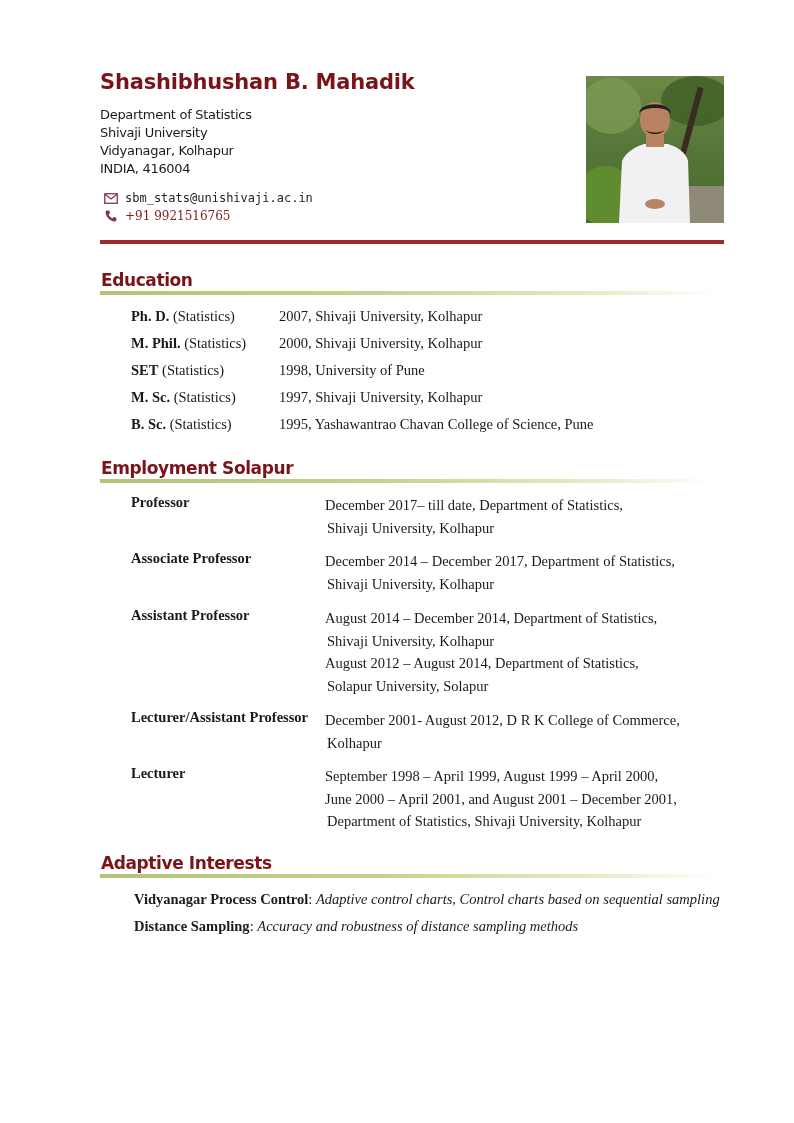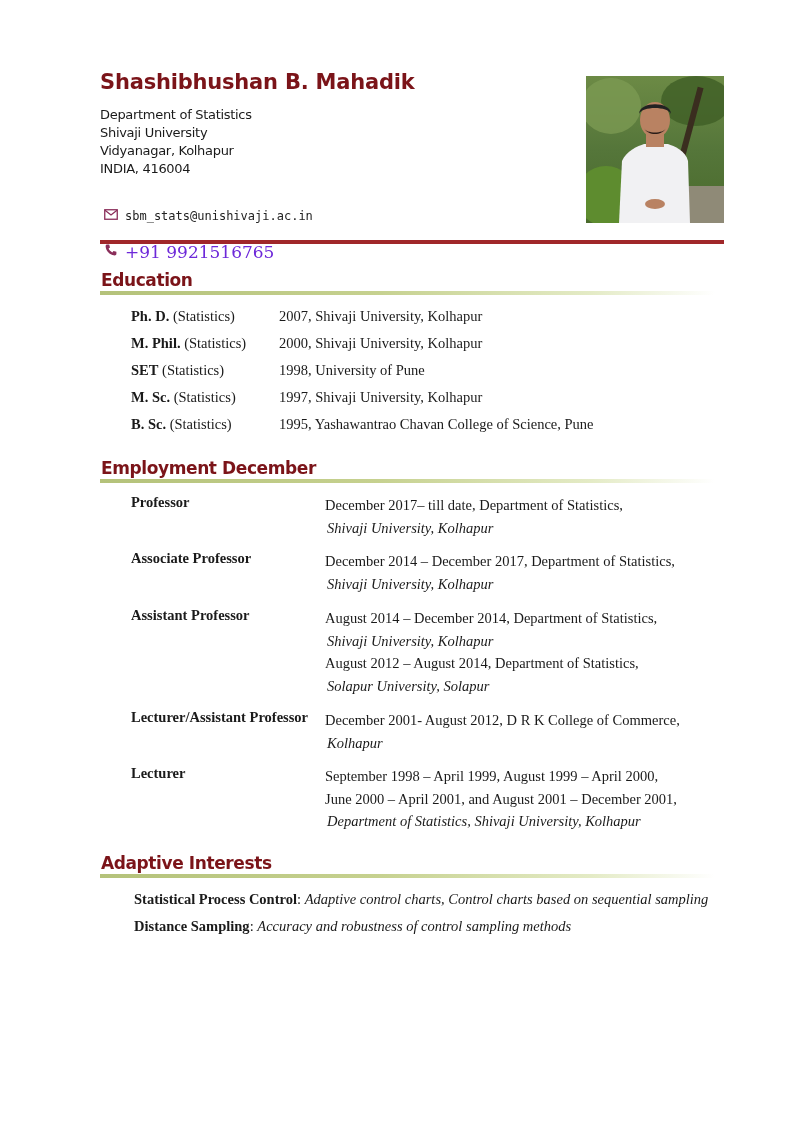--- a/index.html
+++ b/index.html
@@ -3,42 +3,42 @@
   <meta charset="utf-8">
   <style>
     html, body { margin: 0; padding: 0; background: #ffffff; }
     body { width: 794px; height: 1123px; position: relative; overflow: hidden; color: #1a1a1a; }
     .page { position: absolute; left: 15px; top: 0; width: 794px; height: 1123px; }
 
     .name { position: absolute; left: 85px; top: 70px; font-family: "DejaVu Sans", sans-serif; font-weight: bold; font-size: 21px; color: #7b1419; letter-spacing: -0.2px; }
     .addr { position: absolute; left: 85px; top: 106px; font-family: "DejaVu Sans", sans-serif; font-size: 13px; line-height: 18px; color: #1a1a1a; letter-spacing: -0.3px; }
     .addr div { white-space: nowrap; }
     .contact { position: absolute; left: 88px; top: 189px; font-size: 12.5px; line-height: 18px; }
-    .contact-row { display: flex; height: 18px; margin-top: 18px; }
+    .contact-row { display: flex; align-items: center; height: 18px; }
     .contact-row .ic { width: 16px; height: 14px; margin-right: 6px; display: inline-flex; align-items: center; justify-content: center; }
     .email { font-family: "DejaVu Sans Mono", monospace; font-size: 12px; color: #222; }
-    .phone { font-family: "DejaVu Serif", serif; font-size: 17px; color: #6d28d9; }
+    .phone { font-family: "DejaVu Serif", serif; font-size: 12px; color: #7f1d1d; }
 
     .photo { position: absolute; left: 571px; top: 76px; width: 138px; height: 147px; overflow: hidden; background: #4d6b2f; }
 
     .rule-top { position: absolute; left: 85px; top: 240px; width: 624px; height: 4px; background: #a0272a; }
 
     .section-title { position: absolute; left: 86px; font-family: "DejaVu Sans", sans-serif; font-weight: bold; font-size: 17px; color: #7b1419; letter-spacing: -0.4px; }
     .section-rule { position: absolute; left: 85px; width: 615px; height: 4px; background: linear-gradient(to right, #b4c27a 0%, #c6d18f 45%, #e4ebc6 80%, rgba(255,255,255,0) 100%); }
 
     .serif { font-family: "Liberation Serif", "DejaVu Serif", serif; font-size: 14.5px; color: #1a1a1a; }
     .edu-row { position: absolute; left: 116px; height: 20px; white-space: nowrap; }
     .edu-deg { position: absolute; left: 0; top: 0; }
     .edu-deg b { font-weight: bold; }
     .edu-detail { position: absolute; left: 148px; top: 0; white-space: nowrap; }
 
     .emp-row { position: absolute; left: 116px; width: 590px; }
     .emp-title { position: absolute; left: 0; top: 0; font-weight: bold; white-space: nowrap; }
     .emp-detail { position: absolute; left: 194px; top: 0; line-height: 22.5px; white-space: nowrap; }
-    .emp-detail .cont { padding-left: 2px; font-style: italic; }
+    .emp-detail .cont { padding-left: 2px; }
 
     .ri-row { position: absolute; left: 119px; white-space: nowrap; }
     .ri-row b { font-weight: bold; }
     .ri-row i { font-style: italic; margin-top: 25px; }
   </style>
 </head>
 <body>
 
 <div class="page">
 
@@ -114,21 +114,21 @@
   </div>
   <div class="edu-row serif" style="top:389px;">
     <span class="edu-deg"><b>M. Sc.</b><span> (Statistics)</span></span>
     <span class="edu-detail">1997, Shivaji University, Kolhapur</span>
   </div>
   <div class="edu-row serif" style="top:416px;">
     <span class="edu-deg"><b>B. Sc.</b><span> (Statistics)</span></span>
     <span class="edu-detail">1995, Yashawantrao Chavan College of Science, Pune</span>
   </div>
 
-  <div class="section-title" style="top:458px;">Employment December</div>
+  <div class="section-title" style="top:458px;">Employment Solapur</div>
   <div class="section-rule" style="top:479px;"></div>
 
   <div class="emp-row serif" style="top:494px;">
     <span class="emp-title">Professor</span>
     <div class="emp-detail">
       <div>December 2017– till date, Department of Statistics,</div>
       <div class="cont">Shivaji University, Kolhapur</div>
     </div>
   </div>
 
@@ -164,19 +164,19 @@
       <div>September 1998 – April 1999, August 1999 – April 2000,</div>
       <div>June 2000 – April 2001, and August 2001 – December 2001,</div>
       <div class="cont">Department of Statistics, Shivaji University, Kolhapur</div>
     </div>
   </div>
 
   <div class="section-title" style="top:853px;">Adaptive Interests</div>
   <div class="section-rule" style="top:874px;"></div>
 
   <div class="ri-row serif" style="top:891px;">
-    <b>Statistical Process Control</b><span>: </span><i>Adaptive control charts, Control charts based on sequential sampling</i>
+    <b>Vidyanagar Process Control</b><span>: </span><i>Adaptive control charts, Control charts based on sequential sampling</i>
   </div>
   <div class="ri-row serif" style="top:918px;">
-    <b>Distance Sampling</b><span>: </span><i>Accuracy and robustness of control sampling methods</i>
+    <b>Distance Sampling</b><span>: </span><i>Accuracy and robustness of distance sampling methods</i>
   </div>
 
 </div>
 
 </body></html>

